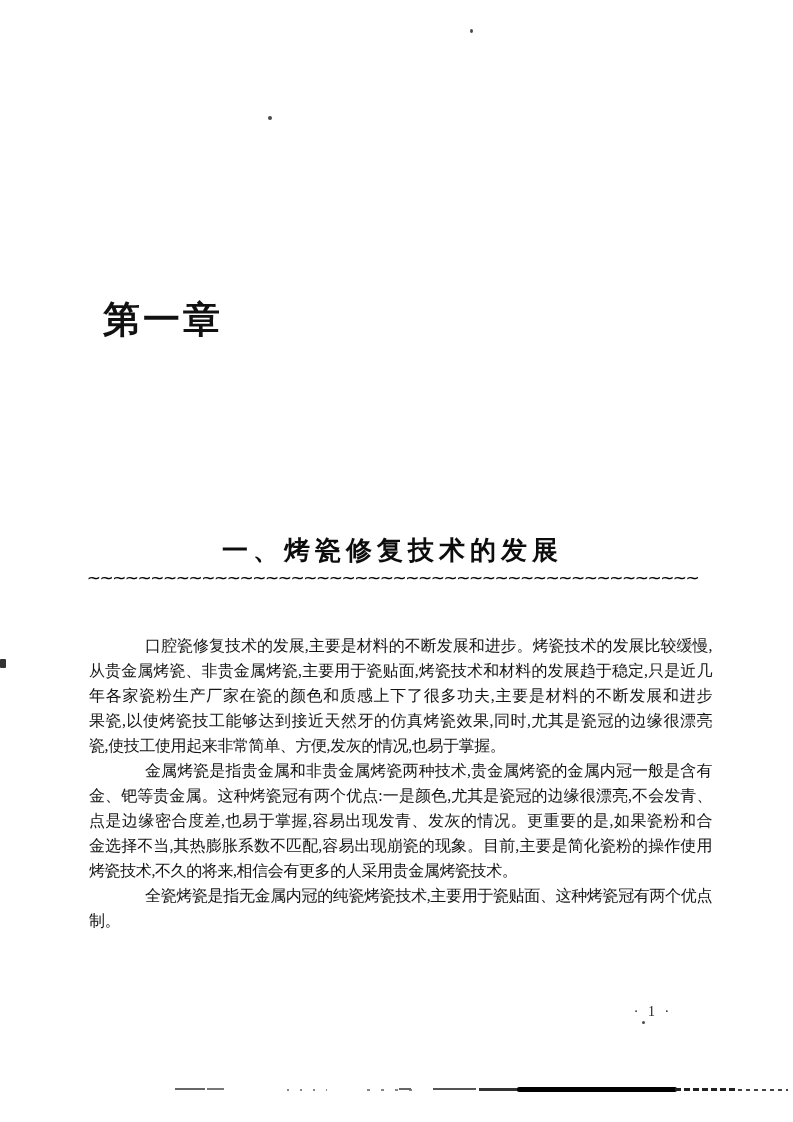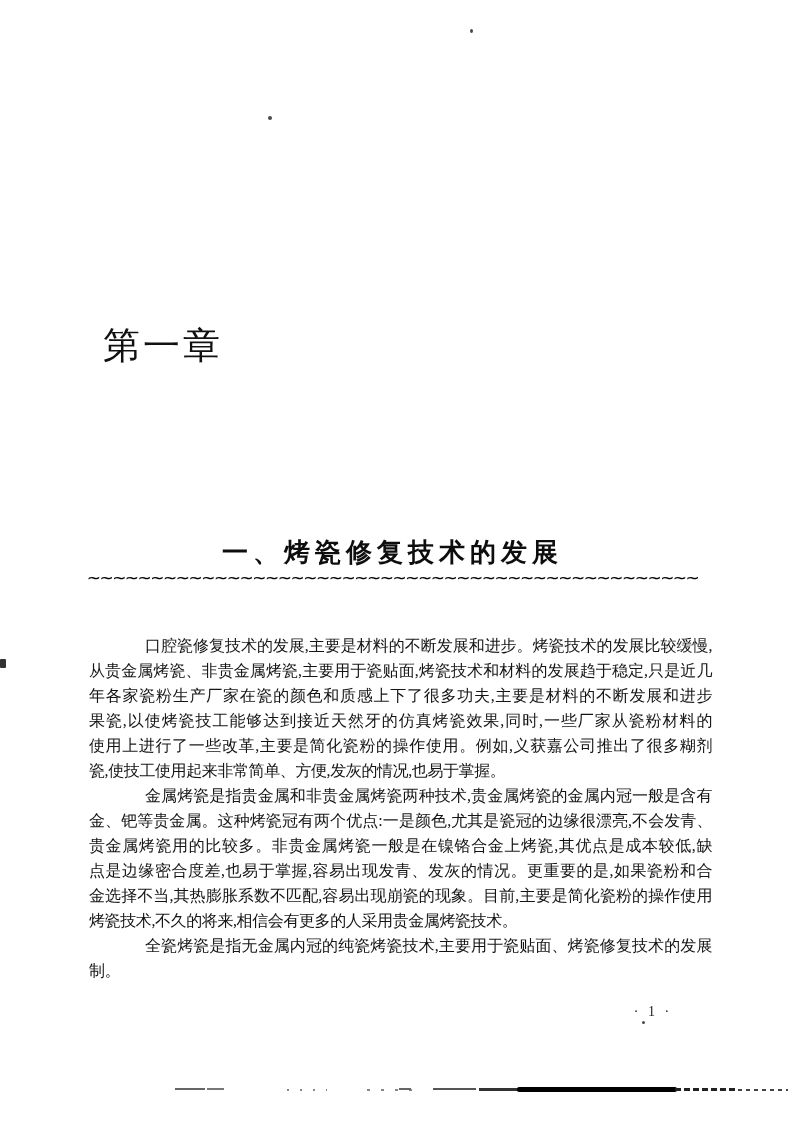--- a/index.html
+++ b/index.html
@@ -8,23 +8,23 @@
     width: 793px;
     height: 1122px;
     background: #ffffff;
     overflow: hidden;
     color: #1c1c1c;
     font-family: "Liberation Serif", "DejaVu Serif", serif;
   }
   .chapter-label {
     position: absolute;
     left: 103px;
-    top: 324px;
+    top: 298px;
     font-family: "Liberation Sans", "DejaVu Sans", sans-serif;
-    font-weight: 400;
+    font-weight: 700;
     font-size: 37px;
     line-height: 44px;
     letter-spacing: 3px;
     color: #111;
     margin: 0;
   }
   .chapter-title {
     position: absolute;
     left: 103px;
     top: 356px;
@@ -38,21 +38,21 @@
     white-space: nowrap;
   }
   .section-wrap {
     position: absolute;
     left: 73px;
     top: 536px;
     width: 639px;
     text-align: center;
   }
   .section-heading {
-    font-family: Liberation Sans, sans-serif;
+    font-family: Liberation Mono, monospace;
     font-weight: 700;
     font-size: 26px;
     line-height: 32px;
     letter-spacing: 5px;
     color: #0d0d0d;
     margin: 0;
     white-space: nowrap;
   }
   .section-underline {
     margin-top: 3px;
@@ -116,30 +116,28 @@
 
   <div class="section-wrap">
     <h2 class="section-heading">一、烤瓷修复技术的发展</h2>
     <div class="section-underline">~~~~~~~~~~~~~~~~~~~~~~~~~~~~~~~~~~~~~~~~~~~~~~~~</div>
   </div>
 
   <div class="body-text">
       <div class="line full indent">口腔瓷修复技术的发展,主要是材料的不断发展和进步。烤瓷技术的发展比较缓慢,</div>
       <div class="line full">从贵金属烤瓷、非贵金属烤瓷,主要用于瓷贴面,烤瓷技术和材料的发展趋于稳定,只是近几</div>
       <div class="line full">年各家瓷粉生产厂家在瓷的颜色和质感上下了很多功夫,主要是材料的不断发展和进步</div>
-      <div class="line full">果瓷,以使烤瓷技工能够达到接近天然牙的仿真烤瓷效果,同时,一些厂家从瓷粉材料的</div>
-      <div class="line full">使用上进行了一些改革,主要是简化瓷粉的操作使用。例如,义获嘉公司推出了很多糊剂</div>
+      <div class="line full">果瓷,以使烤瓷技工能够达到接近天然牙的仿真烤瓷效果,同时,尤其是瓷冠的边缘很漂亮</div>
       <div class="line">瓷,使技工使用起来非常简单、方便,发灰的情况,也易于掌握。</div>
       <div class="line full indent">金属烤瓷是指贵金属和非贵金属烤瓷两种技术,贵金属烤瓷的金属内冠一般是含有</div>
       <div class="line full">金、钯等贵金属。这种烤瓷冠有两个优点:一是颜色,尤其是瓷冠的边缘很漂亮,不会发青、</div>
-      <div class="line full">贵金属烤瓷用的比较多。非贵金属烤瓷一般是在镍铬合金上烤瓷,其优点是成本较低,缺</div>
       <div class="line full">点是边缘密合度差,也易于掌握,容易出现发青、发灰的情况。更重要的是,如果瓷粉和合</div>
       <div class="line full">金选择不当,其热膨胀系数不匹配,容易出现崩瓷的现象。目前,主要是简化瓷粉的操作使用</div>
       <div class="line">烤瓷技术,不久的将来,相信会有更多的人采用贵金属烤瓷技术。</div>
-      <div class="line full indent">全瓷烤瓷是指无金属内冠的纯瓷烤瓷技术,主要用于瓷贴面、烤瓷修复技术的发展</div>
+      <div class="line full indent">全瓷烤瓷是指无金属内冠的纯瓷烤瓷技术,主要用于瓷贴面、这种烤瓷冠有两个优点</div>
       <div class="line">制。</div>
     </div>
 
   <div class="page-number">· 1 ·</div>
 
   <div class="artifact-line">
     <div class="seg" style="left:175px; top:1088px; width:30px; height:2px; background:#666;"></div>
     <div class="seg" style="left:207px; top:1088px; width:17px; height:2px; background:#777;"></div>
     <div class="seg" style="left:287px; top:1089px; width:40px; height:2px; background:repeating-linear-gradient(90deg,#888 0 2px,transparent 2px 13px);"></div>
     <div class="seg" style="left:367px; top:1089px; width:45px; height:2px; background:repeating-linear-gradient(90deg,#888 0 3px,transparent 3px 14px);"></div>

